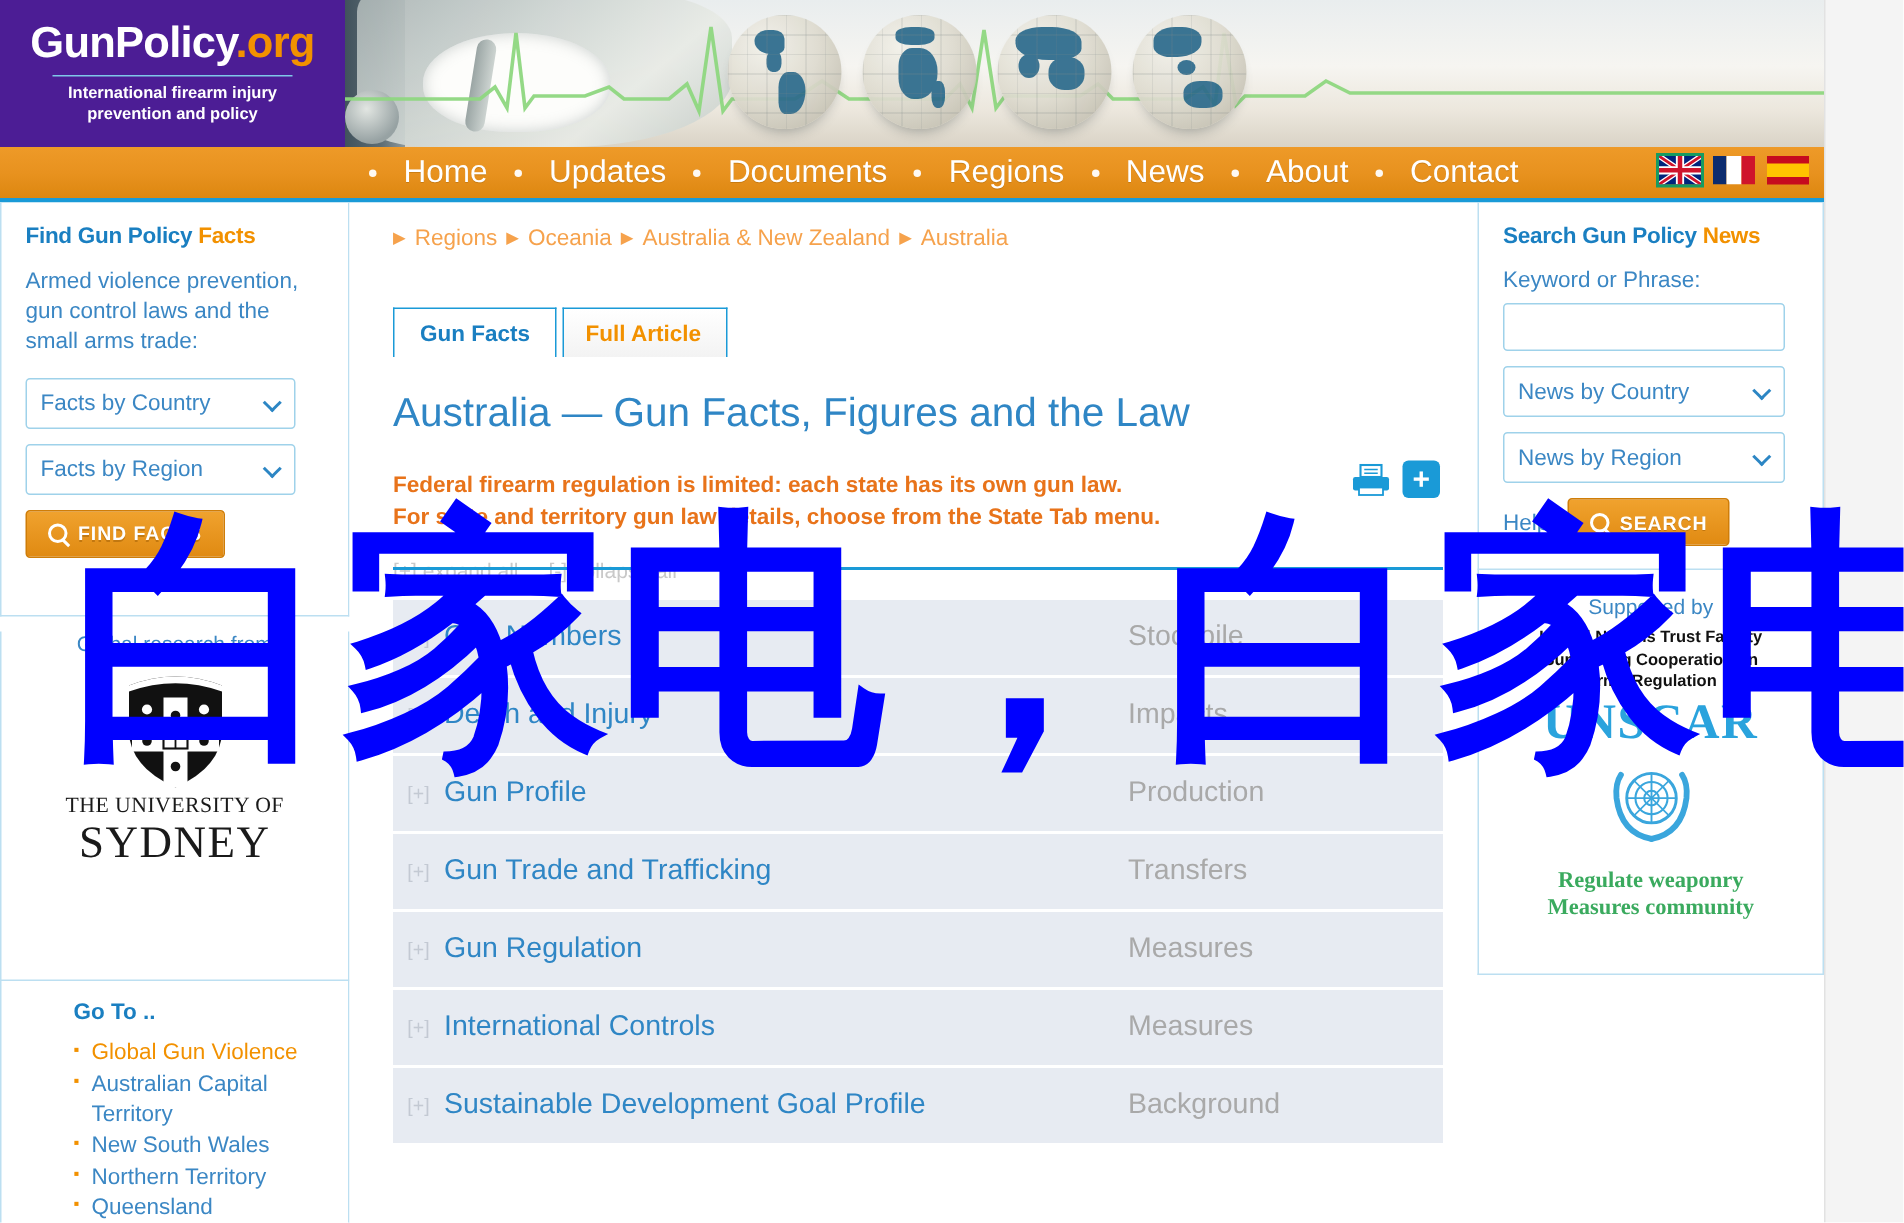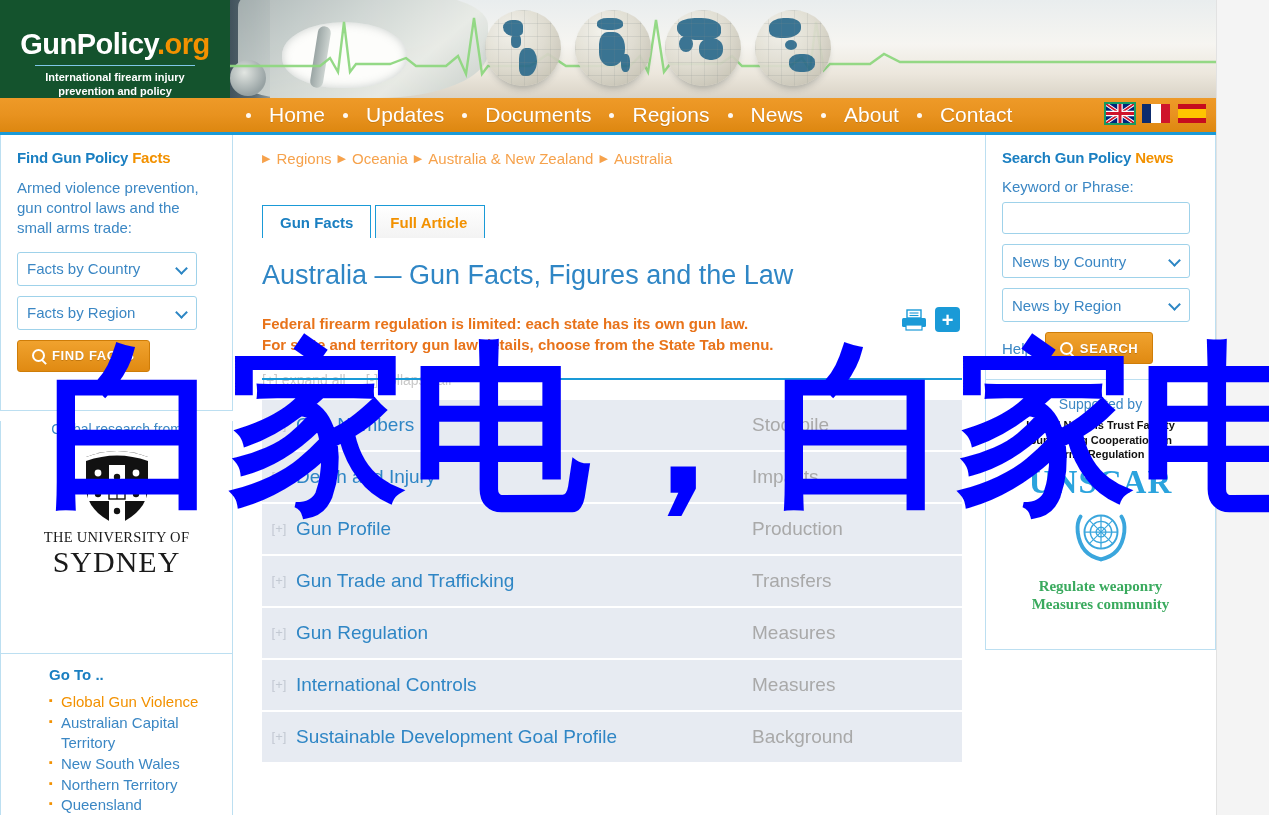--- a/index.html
+++ b/index.html
@@ -9,22 +9,22 @@
     overflow: hidden;
     background: #ffffff;
     font-family: "Liberation Sans", sans-serif;
   }
   #page { position: relative; width: 1269px; height: 815px; background:#fff; }
 
   
   .banner { position:absolute; left:0; top:0; width:1216px; height:98px; overflow:hidden; }
   .banner-logo {
     position:absolute; left:0; top:0; width:230px; height:98px;
-    background:#14532d;
-    display:flex; flex-direction:column; align-items:center; justify-content:flex-end;
+    background:#4c1d95;
+    display:flex; flex-direction:column; align-items:center; justify-content:center;
   }
   .logo-main { font-size:29px; font-weight:bold; color:#ffffff; letter-spacing:-0.5px; line-height:1; }
   .logo-main .dot { color:#f29100; }
   .logo-rule { width:160px; height:1px; background:#7fc7e8; margin:6px 0 5px 0; }
   .logo-sub { font-size:11px; font-weight:bold; color:#ffffff; text-align:center; line-height:1.22; }
 
   .banner-art {
     position:absolute; left:230px; top:0; width:986px; height:98px;
     background:
       linear-gradient(to bottom, #e9edee 0%, #f6f5f1 45%, #ece7dd 75%, #d9d3c6 100%);

